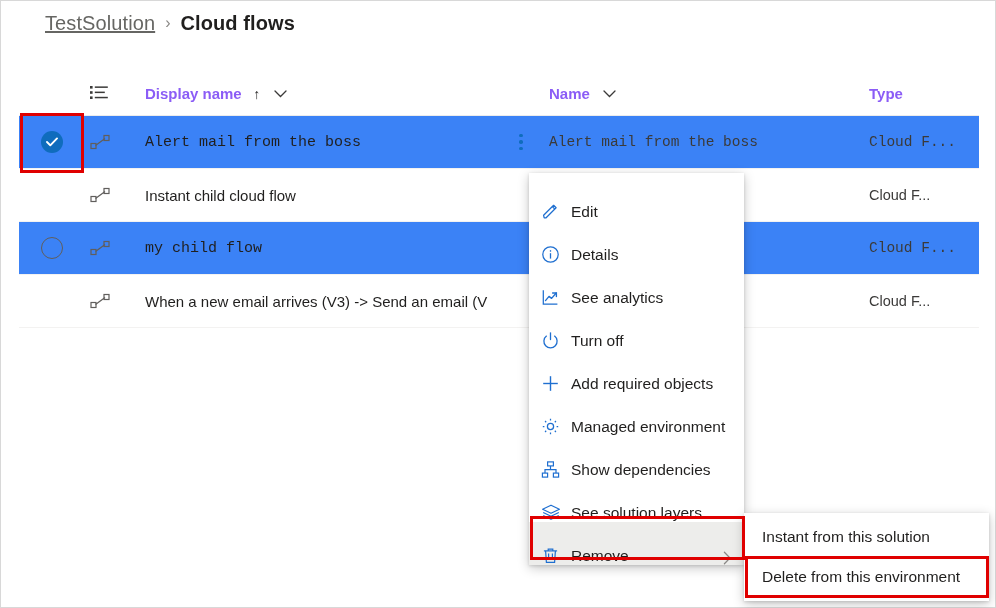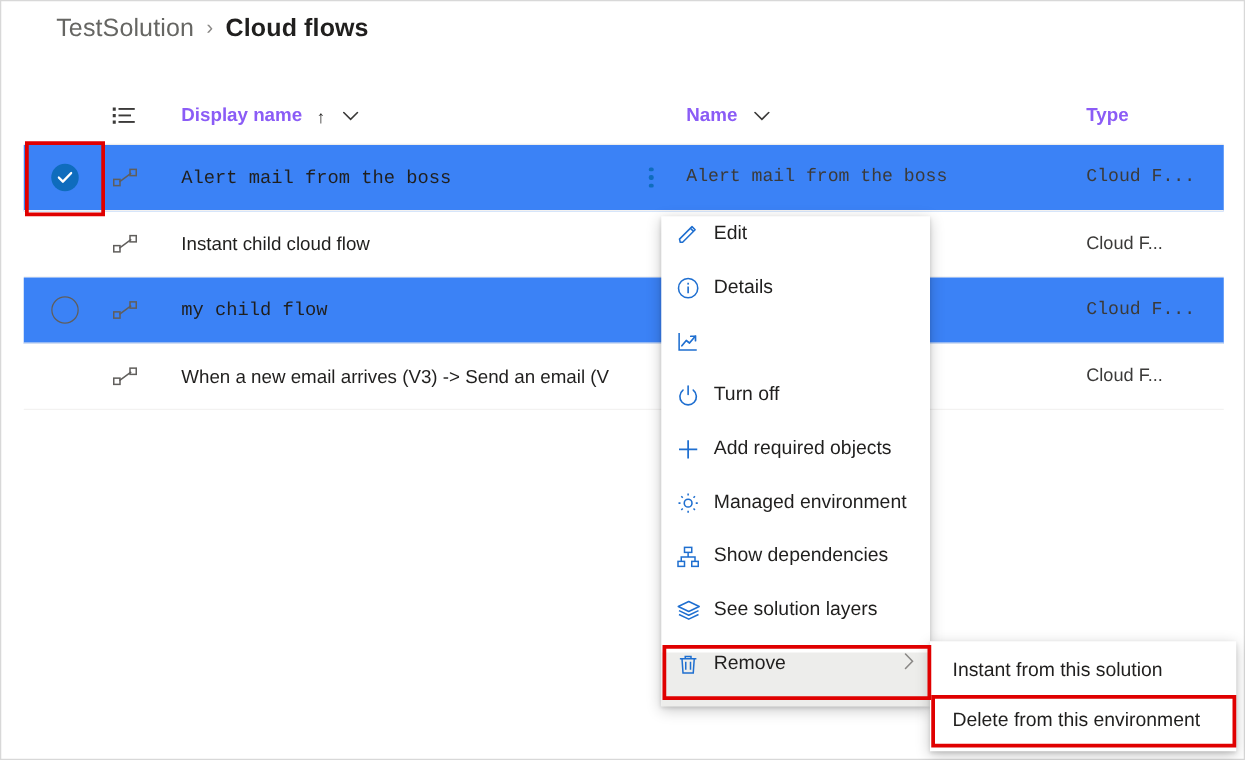--- a/index.html
+++ b/index.html
@@ -31,20 +31,21 @@
     display: flex;
     align-items: center;
     gap: 10px;
     white-space: nowrap;
   }
   .bc-parent {
     font-size: 20px;
     color: #666663;
     font-weight: 400;
     letter-spacing: .1px;
+    text-decoration: underline;
   }
   .bc-sep {
     color: #8a8886;
     font-size: 16px;
     line-height: 1;
     display: inline-block;
     transform: translateY(-1px);
   }
   .bc-current {
     font-size: 20px;
@@ -201,21 +202,21 @@
     top: 172px;
     width: 215px;
     background: #ffffff;
     box-shadow: 0 3px 11px rgba(0,0,0,.22), 0 1px 3px rgba(0,0,0,.14);
     padding: 5px 0 0 0;
     box-sizing: border-box;
     z-index: 20;
   }
   .mi {
     display: flex;
-    align-items: flex-start;
+    align-items: flex-end;
     height: 43px;
     padding-left: 12px;
     box-sizing: border-box;
     font-size: 15.5px;
     color: #201f1e;
     position: relative;
   }
   .mi.hovered { background: #ededeb; }
   .mi-ico {
     width: 30px;
@@ -431,20 +432,21 @@
     </div>
 
     <div class="mi">
       <span class="mi-ico">
         <svg width="19" height="19" viewBox="0 0 19 19">
           <path d="M2.3 2.3 L2.3 16 L16.4 16" fill="none" stroke="#1f6fd0" stroke-width="1.25"></path>
           <path d="M4.5 12.6 L8 8.4 L10.6 10.4 L15.2 5" fill="none" stroke="#1f6fd0" stroke-width="1.35" stroke-linejoin="round" stroke-linecap="round"></path>
           <path d="M11.6 5 L15.4 5 L15.4 8.6" fill="none" stroke="#1f6fd0" stroke-width="1.35" stroke-linecap="round"></path>
         </svg>
       </span>
+      <span class="mi-label">See analytics</span>
     </div>
 
     <div class="mi">
       <span class="mi-ico">
         <svg width="19" height="19" viewBox="0 0 19 19">
           <path d="M5.4 5.1 A6.6 6.6 0 1 0 13.6 5.1" fill="none" stroke="#1f6fd0" stroke-width="1.3" stroke-linecap="round"></path>
           <line x1="9.5" y1="1.8" x2="9.5" y2="8.6" stroke="#1f6fd0" stroke-width="1.3" stroke-linecap="round"></line>
         </svg>
       </span>
       <span class="mi-label">Turn off</span>

